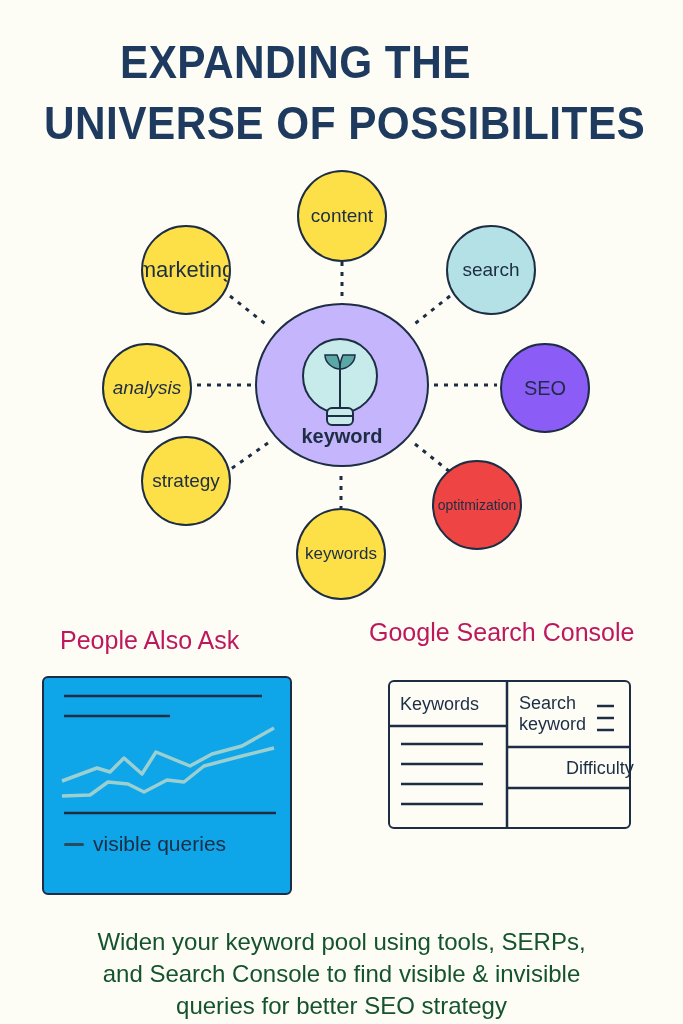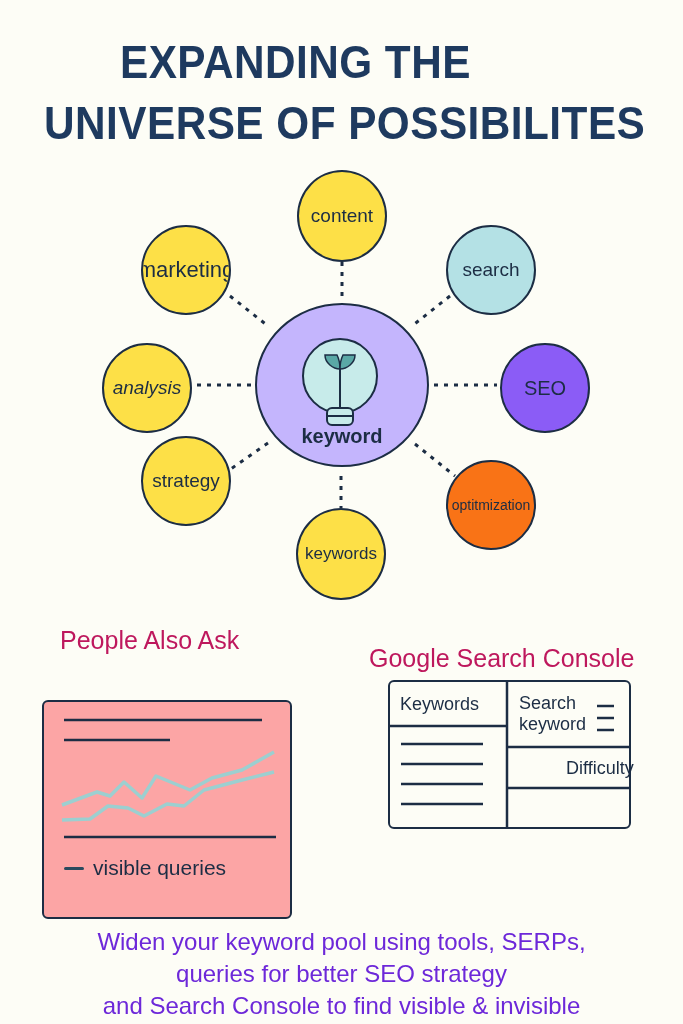--- a/index.html
+++ b/index.html
@@ -33,40 +33,40 @@
     box-sizing: border-box;
   }
   .center-label {
     position: absolute; left: 0; width: 100%; top: 120px; text-align: center;
     font-size: 20px; font-weight: bold; color: #1c2d44;
   }
   .section-title {
     position: absolute; font-size: 25px; color: #be185d;
   }
   .paa-title { left: 60px; top: 626px; }
-  .gsc-title { left: 369px; top: 644px; }
+  .gsc-title { left: 369px; top: 618px; }
   .paa-card {
-    position: absolute; left: 42px; top: 700px; width: 250px; height: 219px;
+    position: absolute; left: 42px; top: 676px; width: 250px; height: 219px;
     border: 2.5px solid #1c2d44; border-radius: 6px; box-sizing: border-box;
-    background: #fca5a5;
+    background: #0ea5e9;
   }
   .legend-item {
     position: absolute; left: 20px; font-size: 21px; color: #1c2d44;
     display: flex; align-items: center;
   }
   .legend-swatch { width: 20px; height: 3px; margin-right: 9px; border-radius: 2px; }
   .gsc-card {
     position: absolute; left: 388px; top: 680px; width: 243px; height: 149px;
     border: 2.5px solid #1c2d44; border-radius: 6px; box-sizing: border-box;
     background: #fdfdf6;
   }
   .gsc-cell { position: absolute; font-size: 18px; color: #1c2d44; line-height: 21px; }
   .footer {
     position: absolute; left: 0; width: 683px; top: 926px; text-align: center;
-    font-size: 24px; line-height: 32px; color: #6d28d9;
+    font-size: 24px; line-height: 32px; color: #14532d;
   }
 </style>
 </head>
 <body>
 
 <div class="title t1">EXPANDING THE</div>
 <div class="title t2">UNIVERSE OF POSSIBILITES</div>
 
 <svg class="diagram" width="683" height="620">
   <g stroke="#1c2d44" stroke-width="3" stroke-dasharray="4 6" fill="none">
@@ -97,21 +97,21 @@
 
 <div class="node" style="left:297px;top:170px;width:90px;height:92px;">
   <span>content</span>
 </div>
 <div class="node" style="left:446px;top:225px;width:90px;height:90px;background:#b4e1e5;">
   <span>search</span>
 </div>
 <div class="node lg" style="left:500px;top:343px;width:90px;height:90px;background:#8b5cf6;">
   <span>SEO</span>
 </div>
-<div class="node small-text" style="left:446px;top:460px;width:90px;height:90px;background:#f97316;">
+<div class="node small-text" style="left:432px;top:460px;width:90px;height:90px;background:#ef4444;">
   <span>optitmization</span>
 </div>
 <div class="node" style="left:296px;top:508px;width:90px;height:92px;font-size:17px;">
   <span>keywords</span>
 </div>
 <div class="node" style="left:141px;top:436px;width:90px;height:90px;text-align:center;">
   <span>strategy</span>
 </div>
 <div class="node" style="left:102px;top:343px;width:90px;height:90px;font-style:italic;">
   <span>analysis</span>
@@ -153,15 +153,15 @@
     </g>
   </svg>
   <div class="gsc-cell" style="left:10px;top:12px;">Keywords</div>
   <div class="gsc-cell" style="left:129px;top:11px;">Search</div>
   <div class="gsc-cell" style="left:129px;top:32px;">keyword</div>
   <div class="gsc-cell" style="left:129px;top:76px;margin-left:47px;">Difficulty</div>
 </div>
 
 <div class="footer">
   <div>Widen your keyword pool using tools, SERPs,</div>
+  <div>and Search Console to find visible &amp; invisible</div>
   <div>queries for better SEO strategy</div>
-  <div>and Search Console to find visible &amp; invisible</div>
 </div>
 
 </body></html>

